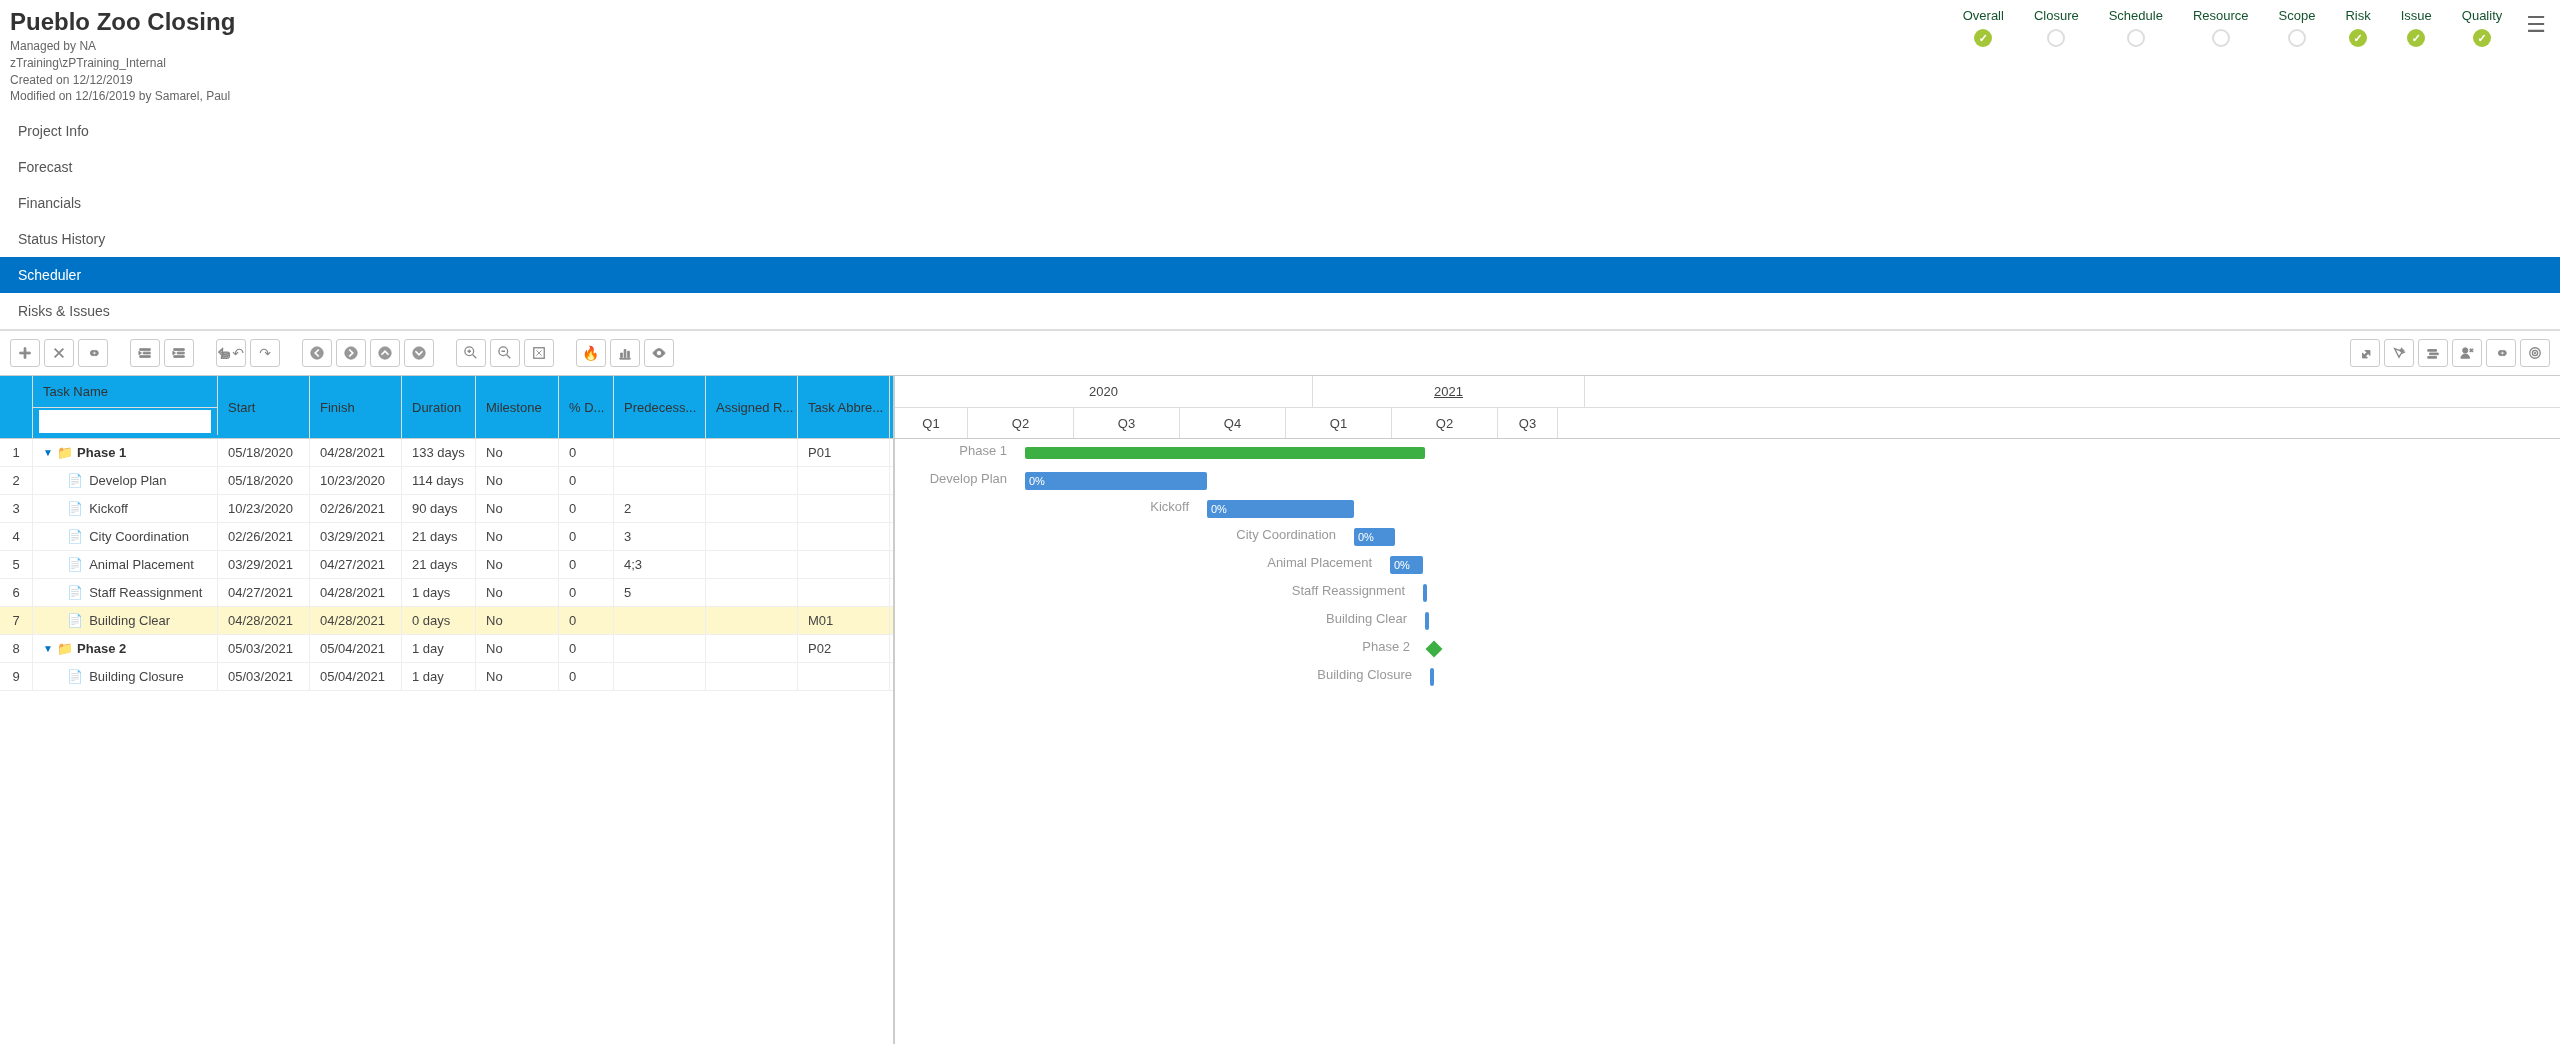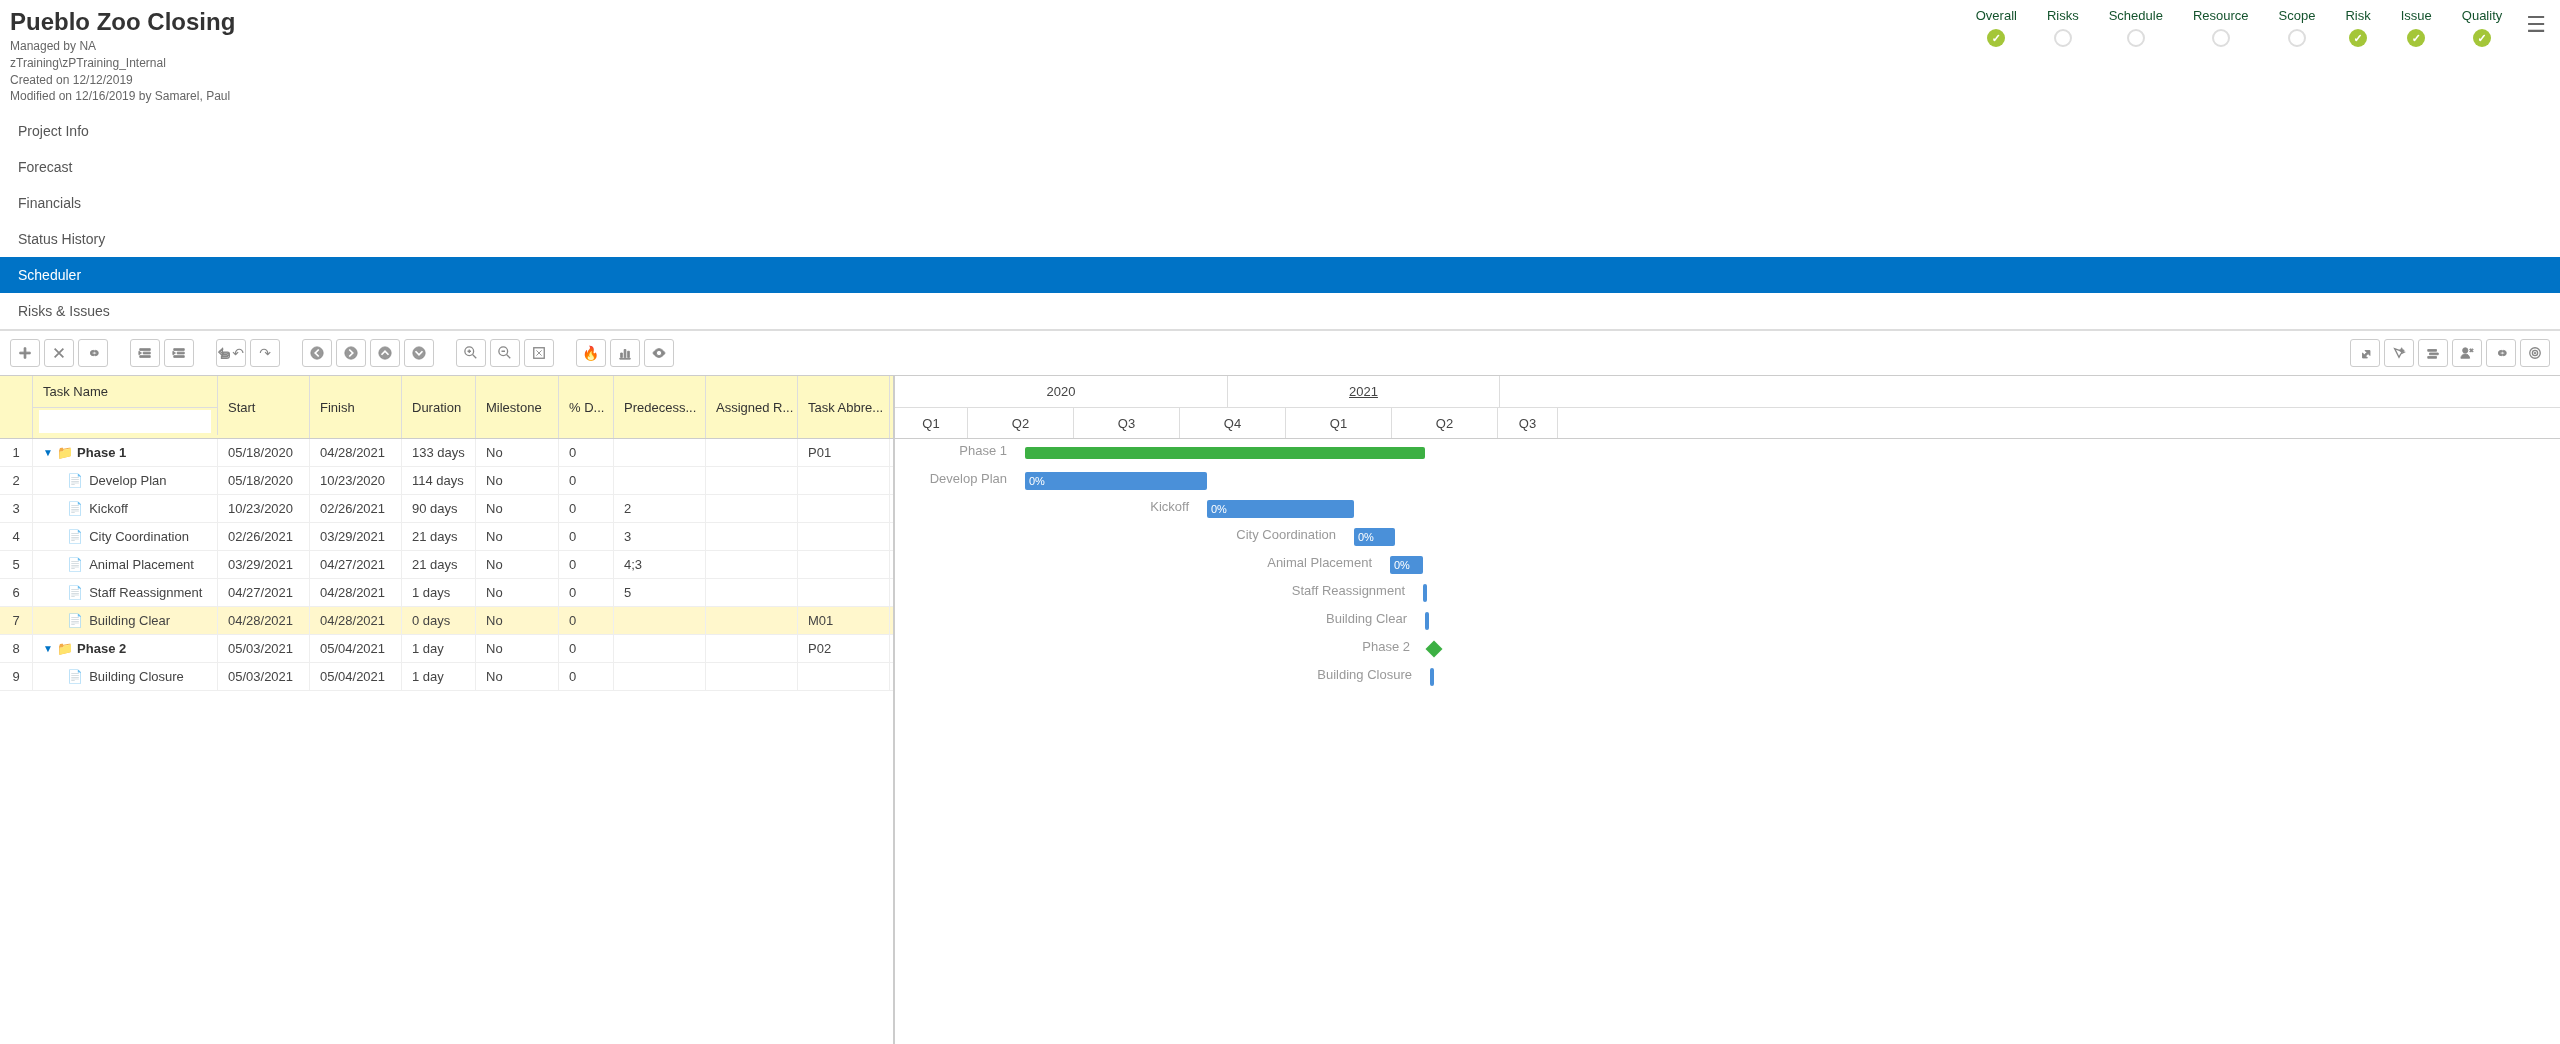--- a/index.html
+++ b/index.html
@@ -19,21 +19,21 @@
 .tab.active { background: #0073c6; color: #fff; }
 .toolbar { display: flex; padding: 8px 10px; gap: 6px; align-items: center; }
 .tool-group { display: flex; gap: 4px; }
 .tool-btn { width: 30px; height: 28px; border: 1px solid #ccc; border-radius: 3px; background: #fff; display: flex; align-items: center; justify-content: center; cursor: pointer; color: #888; font-size: 14px; }
 .tool-btn svg { width: 14px; height: 14px; fill: #888; stroke: #888; }
 .tool-spacer { width: 10px; }
 .tool-right { margin-left: auto; display: flex; gap: 4px; }
 .content { display: flex; position: relative; height: calc(100vh - 200px); }
 .grid-pane { flex: 0 0 895px; border-right: 2px solid #ccc; overflow: hidden; position: relative; }
 .gantt-pane { flex: 1; overflow: hidden; position: relative; }
-.grid-header { display: flex; border-top: 1px solid #ccc; border-bottom: 1px solid #ccc; background: #fef9c3; }
+.grid-header { display: flex; border-top: 1px solid #ccc; border-bottom: 1px solid #ccc; background: #0ea5e9; }
 .gh-cell { border-right: 1px solid #ddd; padding: 8px 10px; font-size: 13px; color: #333; display: flex; align-items: center; overflow: hidden; white-space: nowrap; text-overflow: ellipsis; }
 .gh-filter { border-right: 1px solid #ddd; border-top: 1px solid #ddd; height: 28px; padding: 2px 6px; }
 .gh-filter input { width: 100%; height: 100%; border: none; outline: none; font-size: 12px; }
 .col-num { width: 33px; text-align: center; justify-content: center; }
 .col-name { width: 185px; }
 .col-start { width: 92px; }
 .col-finish { width: 92px; }
 .col-dur { width: 74px; }
 .col-mile { width: 83px; }
 .col-pct { width: 55px; }
@@ -78,21 +78,21 @@
     </div>
   </div>
   <div class="header-right" id="status-row">
       <div class="status-col">
         <div class="status-label">Overall</div>
         <div class="status-circle">
           <span class="check">✓</span>
         </div>
       </div>
       <div class="status-col">
-        <div class="status-label">Risks</div>
+        <div class="status-label">Closure</div>
         <div class="status-circle empty"></div>
       </div>
       <div class="status-col">
         <div class="status-label">Schedule</div>
         <div class="status-circle empty"></div>
       </div>
       <div class="status-col">
         <div class="status-label">Resource</div>
         <div class="status-circle empty"></div>
       </div>
@@ -423,21 +423,21 @@
           <div class="cell col-pct">0</div>
           <div class="cell col-pred"></div>
           <div class="cell col-assign"></div>
           <div class="cell col-abbr"></div>
         </div>
       </div>
   </div>
   <div class="gantt-pane">
     <div class="gantt-header">
       <div class="gantt-year-row" id="year-row">
-          <div class="gy-cell" style="width: 333px;">2020</div>
+          <div class="gy-cell" style="width: 418px;">2020</div>
           <div class="gy-cell" style="width: 272px; text-decoration: underline;">2021</div>
         </div>
       <div class="gantt-q-row" id="q-row">
           <div class="gq-cell" style="width: 73px;">Q1</div>
           <div class="gq-cell" style="width: 106px;">Q2</div>
           <div class="gq-cell" style="width: 106px;">Q3</div>
           <div class="gq-cell" style="width: 106px;">Q4</div>
           <div class="gq-cell" style="width: 106px;">Q1</div>
           <div class="gq-cell" style="width: 106px;">Q2</div>
           <div class="gq-cell" style="width: 60px;">Q3</div>

